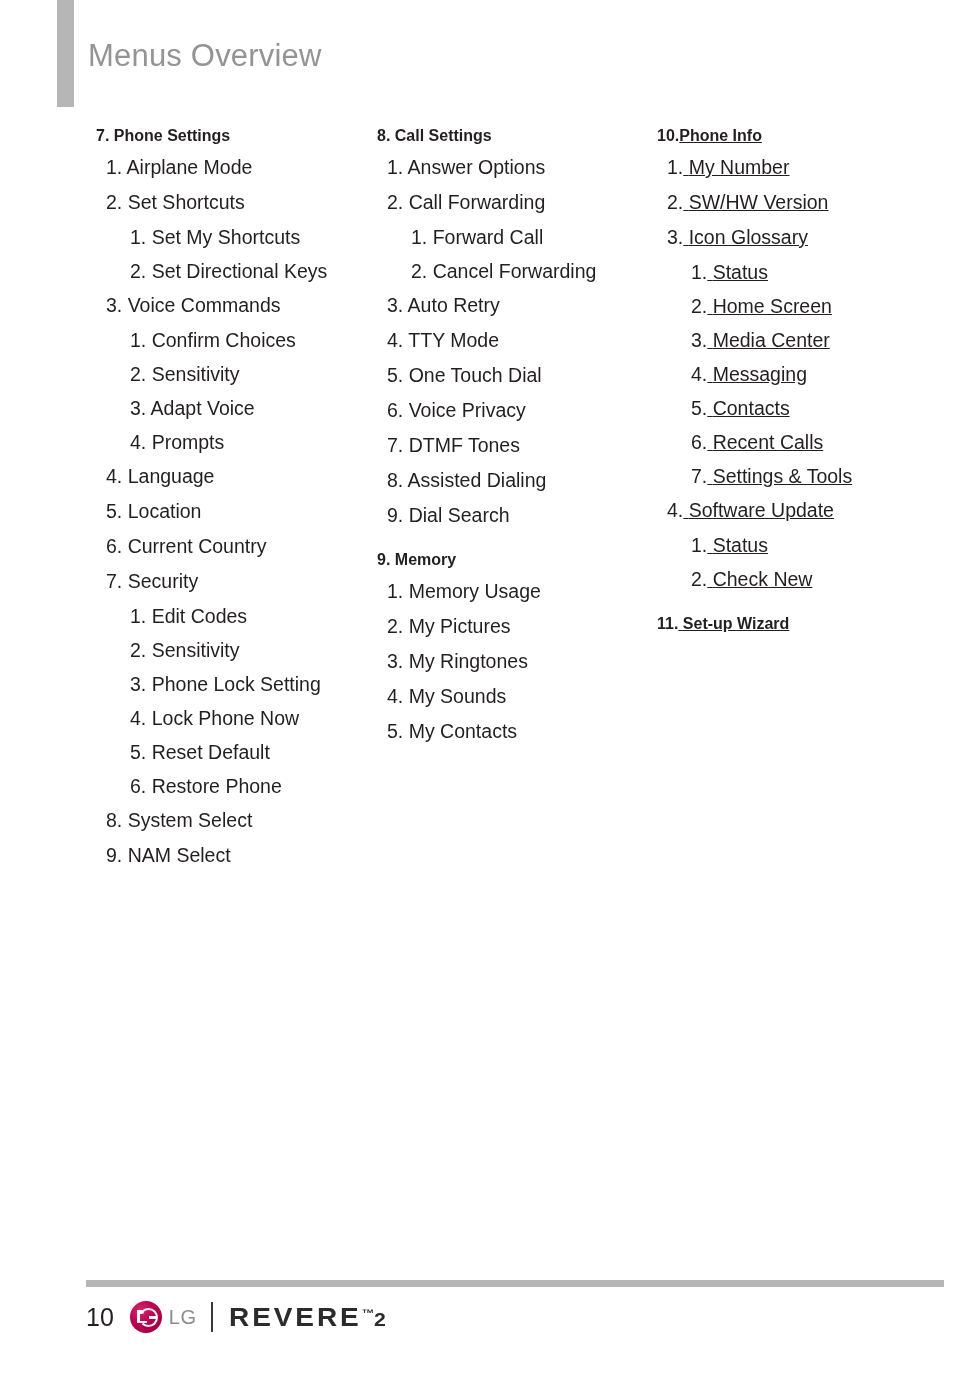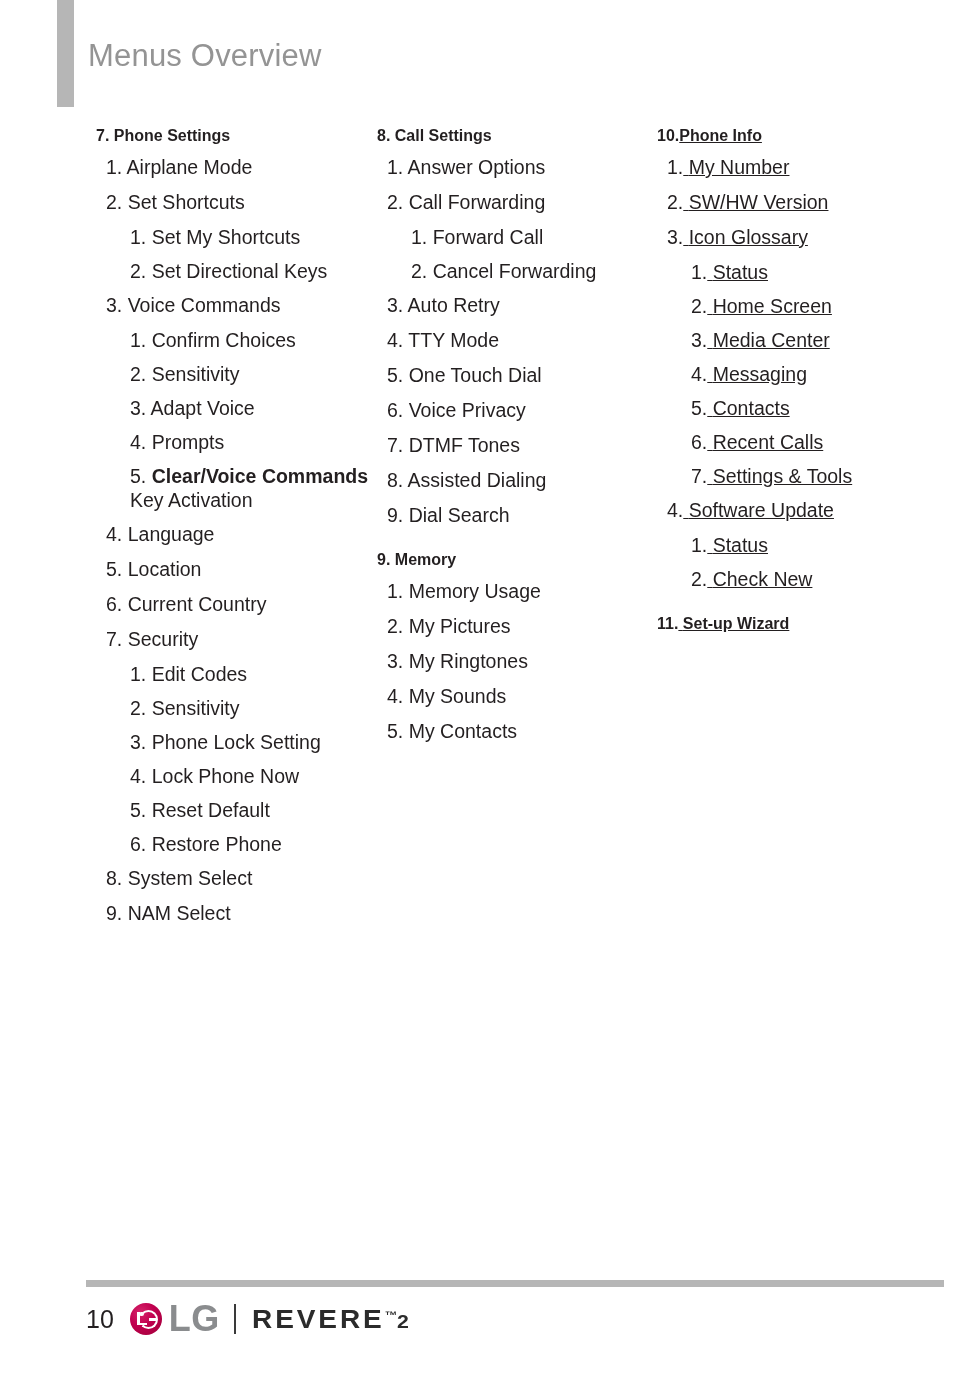--- a/index.html
+++ b/index.html
@@ -177,22 +177,22 @@
   }
   #lg-logo-mark .gbar {
     position: absolute;
     left: 19px;
     top: 15px;
     width: 8.5px;
     height: 2.6px;
     background: #ffffff;
   }
   #lg-wordmark {
-    font-size: 36px;
-    font-weight: bold;
+    font-size: 20px;
+    font-weight: normal;
     letter-spacing: 0.5px;
     color: #8a8c8e;
     line-height: 1;
     margin-right: 14px;
   }
   #footer-divider {
     width: 2px;
     height: 30px;
     background: #3a3a3a;
     margin-right: 16px;
@@ -231,21 +231,20 @@
       <div class="entry lvl0"><span class="num">7.</span> <span class="body">Phone Settings</span></div>
       <div class="entry lvl1"><span class="num">1.</span> <span class="body">Airplane Mode</span></div>
       <div class="entry lvl1"><span class="num">2.</span> <span class="body">Set Shortcuts</span></div>
       <div class="entry lvl2"><span class="num">1.</span> <span class="body">Set My Shortcuts</span></div>
       <div class="entry lvl2"><span class="num">2.</span> <span class="body">Set Directional Keys</span></div>
       <div class="entry lvl1"><span class="num">3.</span> <span class="body">Voice Commands</span></div>
       <div class="entry lvl2"><span class="num">1.</span> <span class="body">Confirm Choices</span></div>
       <div class="entry lvl2"><span class="num">2.</span> <span class="body">Sensitivity</span></div>
       <div class="entry lvl2"><span class="num">3.</span> <span class="body">Adapt Voice</span></div>
       <div class="entry lvl2"><span class="num">4.</span> <span class="body">Prompts</span></div>
-      <div class="entry lvl2"><span class="num">5.</span> <span class="body"><b class="em">Clear/Voice Commands</b><span> Key Activation</span></span></div>
       <div class="entry lvl1"><span class="num">4.</span> <span class="body">Language</span></div>
       <div class="entry lvl1"><span class="num">5.</span> <span class="body">Location</span></div>
       <div class="entry lvl1"><span class="num">6.</span> <span class="body">Current Country</span></div>
       <div class="entry lvl1"><span class="num">7.</span> <span class="body">Security</span></div>
       <div class="entry lvl2"><span class="num">1.</span> <span class="body">Edit Codes</span></div>
       <div class="entry lvl2"><span class="num">2.</span> <span class="body">Sensitivity</span></div>
       <div class="entry lvl2"><span class="num">3.</span> <span class="body">Phone Lock Setting</span></div>
       <div class="entry lvl2"><span class="num">4.</span> <span class="body">Lock Phone Now</span></div>
       <div class="entry lvl2"><span class="num">5.</span> <span class="body">Reset Default</span></div>
       <div class="entry lvl2"><span class="num">6.</span> <span class="body">Restore Phone</span></div>

